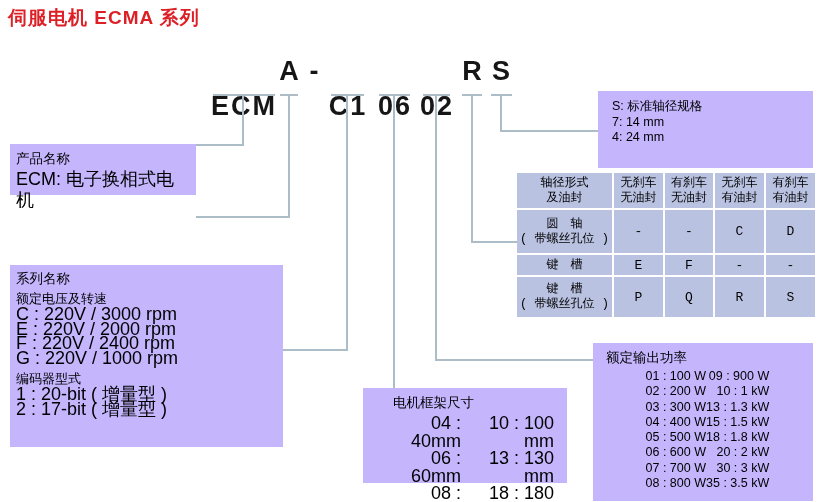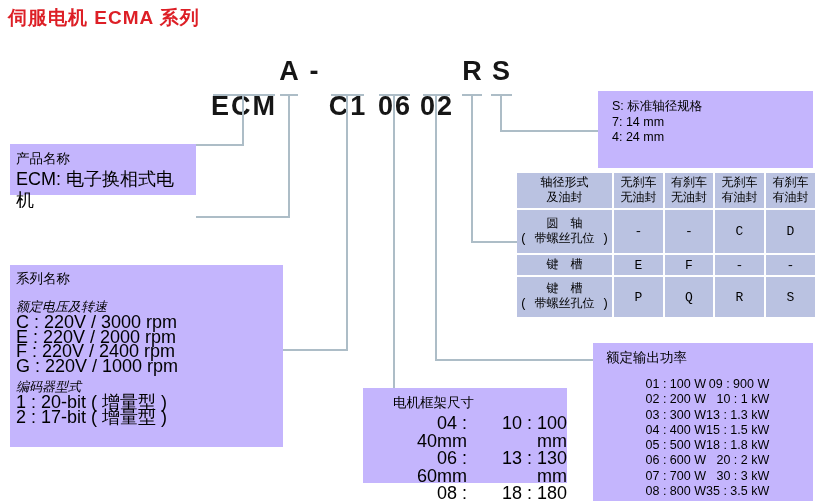--- a/index.html
+++ b/index.html
@@ -14,33 +14,33 @@
   .ln{position:absolute;background:#adbdc7;}
   .ln.h{height:2px;}
   .ln.v{width:2px;}
 
   .box{position:absolute;background:#c4b5fd;box-sizing:border-box;}
   .box .bt{font-size:13.5px;}
   .box .bl{font-size:18px;}
 
   .box-product,.box-drive{padding:4px 6px;line-height:21px;}
   .box-series{padding:4px 6px;}
-  .box-series .bt{line-height:20px;margin-bottom:10px;}
-  .box-series .sub{font-size:13px;line-height:16px;font-style:italic;}
+  .box-series .bt{line-height:20px;margin-bottom:2px;}
+  .box-series .sub{font-size:13px;line-height:16px;}
   .box-series .bl{line-height:14.5px;}
   .box-series .sub2{margin-top:6px;}
 
-  .box-frame{padding:5px 0 0 20px;}
+  .box-frame{padding:5px 13px 0 20px;}
   .box-frame .bt{padding-left:10px;line-height:20px;margin-bottom:2px;}
   .cols{display:flex;text-align:right;}
   .box-frame .col1{width:84px;}
   .box-frame .bl{line-height:17.5px;}
 
   .box-power{padding:6px 0 0 13px;}
-  .box-power .bt{line-height:18px;margin-bottom:10px;}
+  .box-power .bt{line-height:18px;margin-bottom:2px;}
   .box-power .col1{width:100px;}
   .box-power .bl{font-size:12.5px;line-height:15.3px;}
 
   .box-shaftspec{padding:8px 0 0 14px;}
   .box-shaftspec .bl{font-size:12.5px;line-height:15.5px;}
 
   .shaft-table{position:absolute;left:517px;top:173px;display:grid;
     grid-template-columns:95px 49px 48px 49px 49px;
     grid-template-rows:35px 43px 20px 40px;
     gap:2px;background:#fff;}

